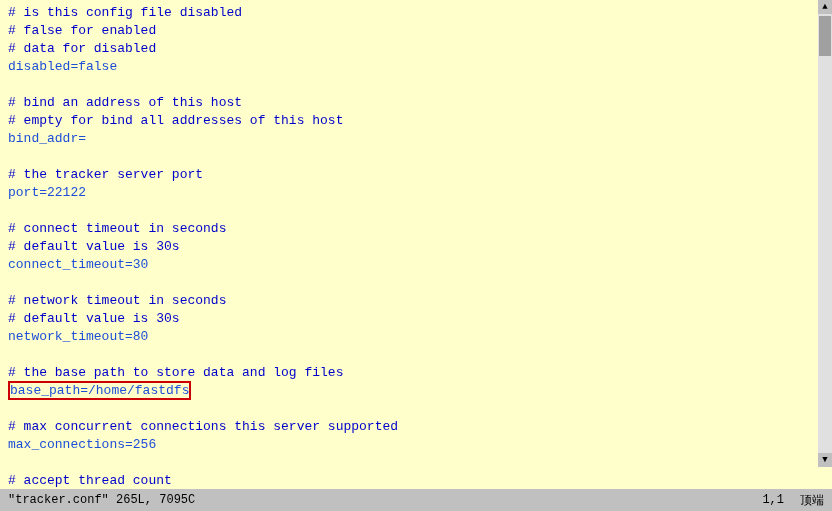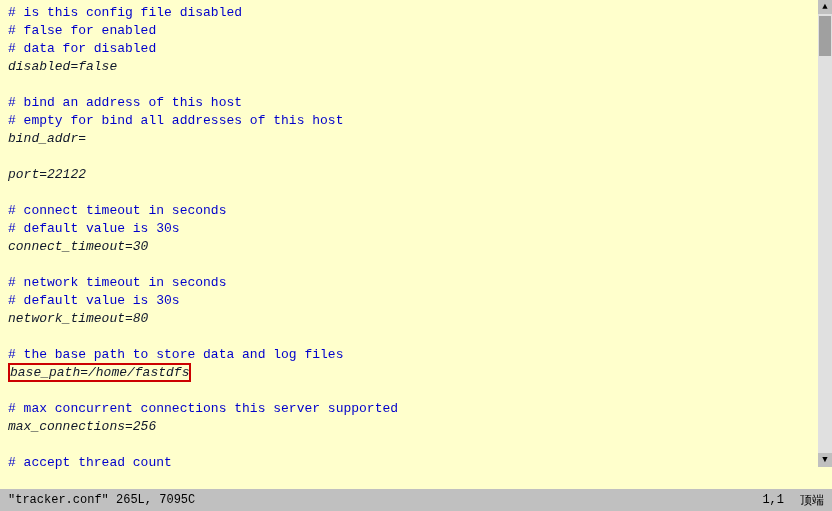--- a/index.html
+++ b/index.html
@@ -102,22 +102,21 @@
       line-height: 18px;
       white-space: pre;
       color: #0000cc;
     }
 
     .comment-line {
       color: #0000cc;
     }
 
     .value-line {
-      color: #0f172a;
-      font-style: italic;
+      color: #1d4ed8;
     }
 
     .highlight-box {
       display: inline;
       border: 2px solid #cc0000;
       background-color: #ffffcc;
     }
 
     .empty-line {
       line-height: 18px;
@@ -136,20 +135,21 @@
 
       <div class="code-line comment-line"><span># is this config file disabled</span></div>
       <div class="code-line comment-line"><span># false for enabled</span></div>
       <div class="code-line comment-line"><span># data for disabled</span></div>
       <div class="code-line value-line"><span>disabled=false</span></div>
       <div class="code-line empty-line">&nbsp;</div>
       <div class="code-line comment-line"><span># bind an address of this host</span></div>
       <div class="code-line comment-line"><span># empty for bind all addresses of this host</span></div>
       <div class="code-line value-line"><span>bind_addr=</span></div>
       <div class="code-line empty-line">&nbsp;</div>
+      <div class="code-line comment-line"><span># the tracker server port</span></div>
       <div class="code-line value-line"><span>port=22122</span></div>
       <div class="code-line empty-line">&nbsp;</div>
       <div class="code-line comment-line"><span># connect timeout in seconds</span></div>
       <div class="code-line comment-line"><span># default value is 30s</span></div>
       <div class="code-line value-line"><span>connect_timeout=30</span></div>
       <div class="code-line empty-line">&nbsp;</div>
       <div class="code-line comment-line"><span># network timeout in seconds</span></div>
       <div class="code-line comment-line"><span># default value is 30s</span></div>
       <div class="code-line value-line"><span>network_timeout=80</span></div>
       <div class="code-line empty-line">&nbsp;</div>

